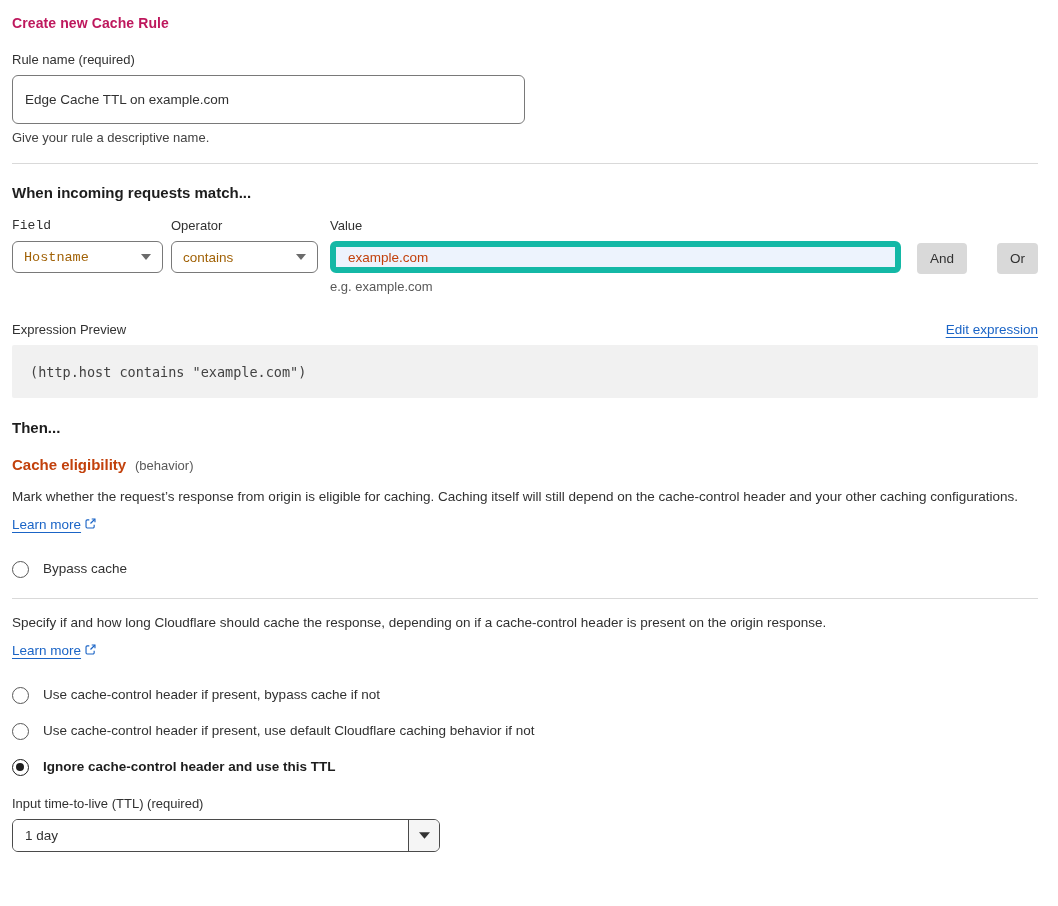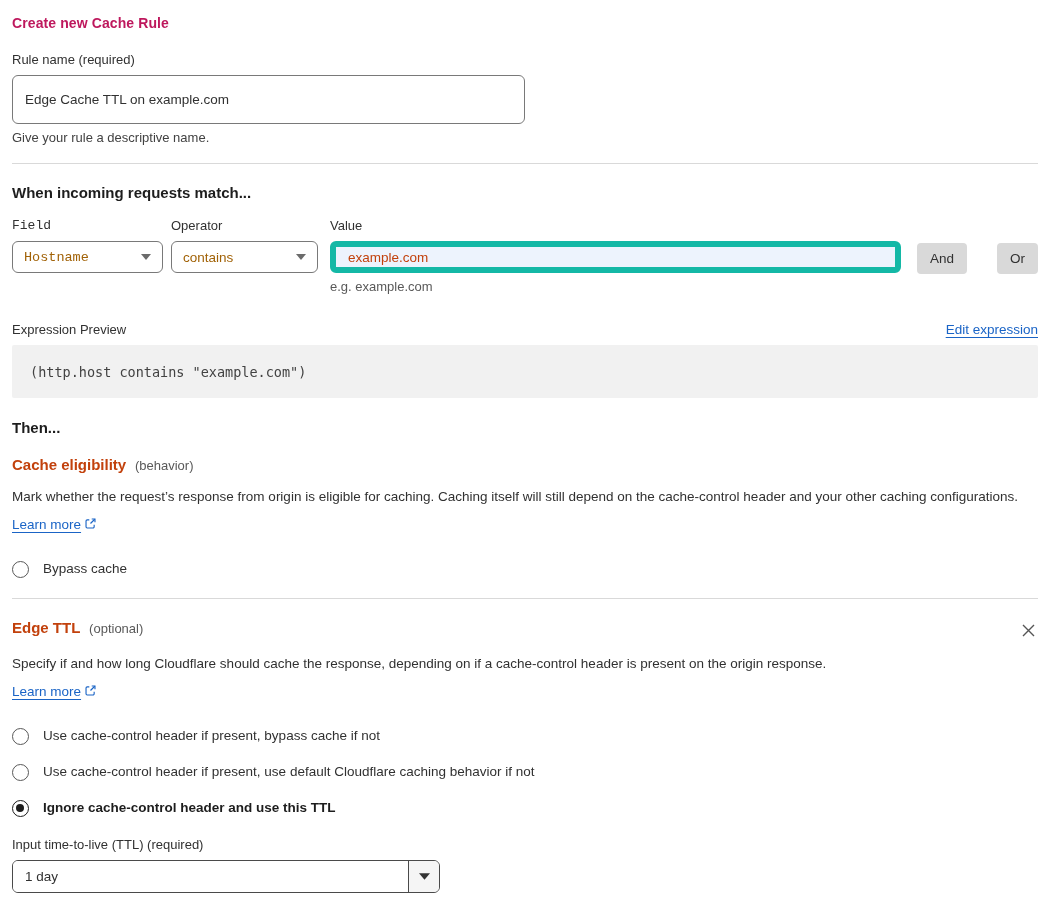--- a/index.html
+++ b/index.html
@@ -172,31 +172,20 @@
           </svg></span></span>
   </p>
 
   <div class="radio-row" style="margin-top:21px">
     <span class="radio-circle"></span>
     <span class="radio-label">Bypass cache</span>
   </div>
 
   <hr class="divider" style="margin-top:20px">
 
-  <div class="sub-heading-row">
-    <div>
-      <span class="sub-heading">Edge TTL</span>
-      <span class="sub-badge">(optional)</span>
-    </div>
-    <button class="close-btn" aria-label="Remove Edge TTL">
-      <svg width="15" height="15" viewBox="0 0 15 15">
-          <path d="M2 2l11 11M13 2L2 13" stroke="#555555" stroke-width="1.4" fill="none"></path>
-        </svg>
-    </button>
-  </div>
   <p class="section-desc narrow">
     <span>Specify if and how long Cloudflare should cache the response, depending on if a cache-control header is present on the origin response.</span>
     <span class="link-inline"><a class="text-link">Learn more</a><span class="ext-icon"><svg width="13" height="13" viewBox="0 0 16 16">
             <path d="M6.5 3.5H4A1.5 1.5 0 0 0 2.5 5v7A1.5 1.5 0 0 0 4 13.5h7A1.5 1.5 0 0 0 12.5 12V9.5" fill="none" stroke="currentColor" stroke-width="1.4"></path>
             <path d="M9.5 2.5H13.5V6.5" fill="none" stroke="currentColor" stroke-width="1.4"></path>
             <path d="M13.2 2.8L8 8" fill="none" stroke="currentColor" stroke-width="1.4"></path>
           </svg></span></span>
   </p>
 
   <div class="radio-row" style="margin-top:21px">

